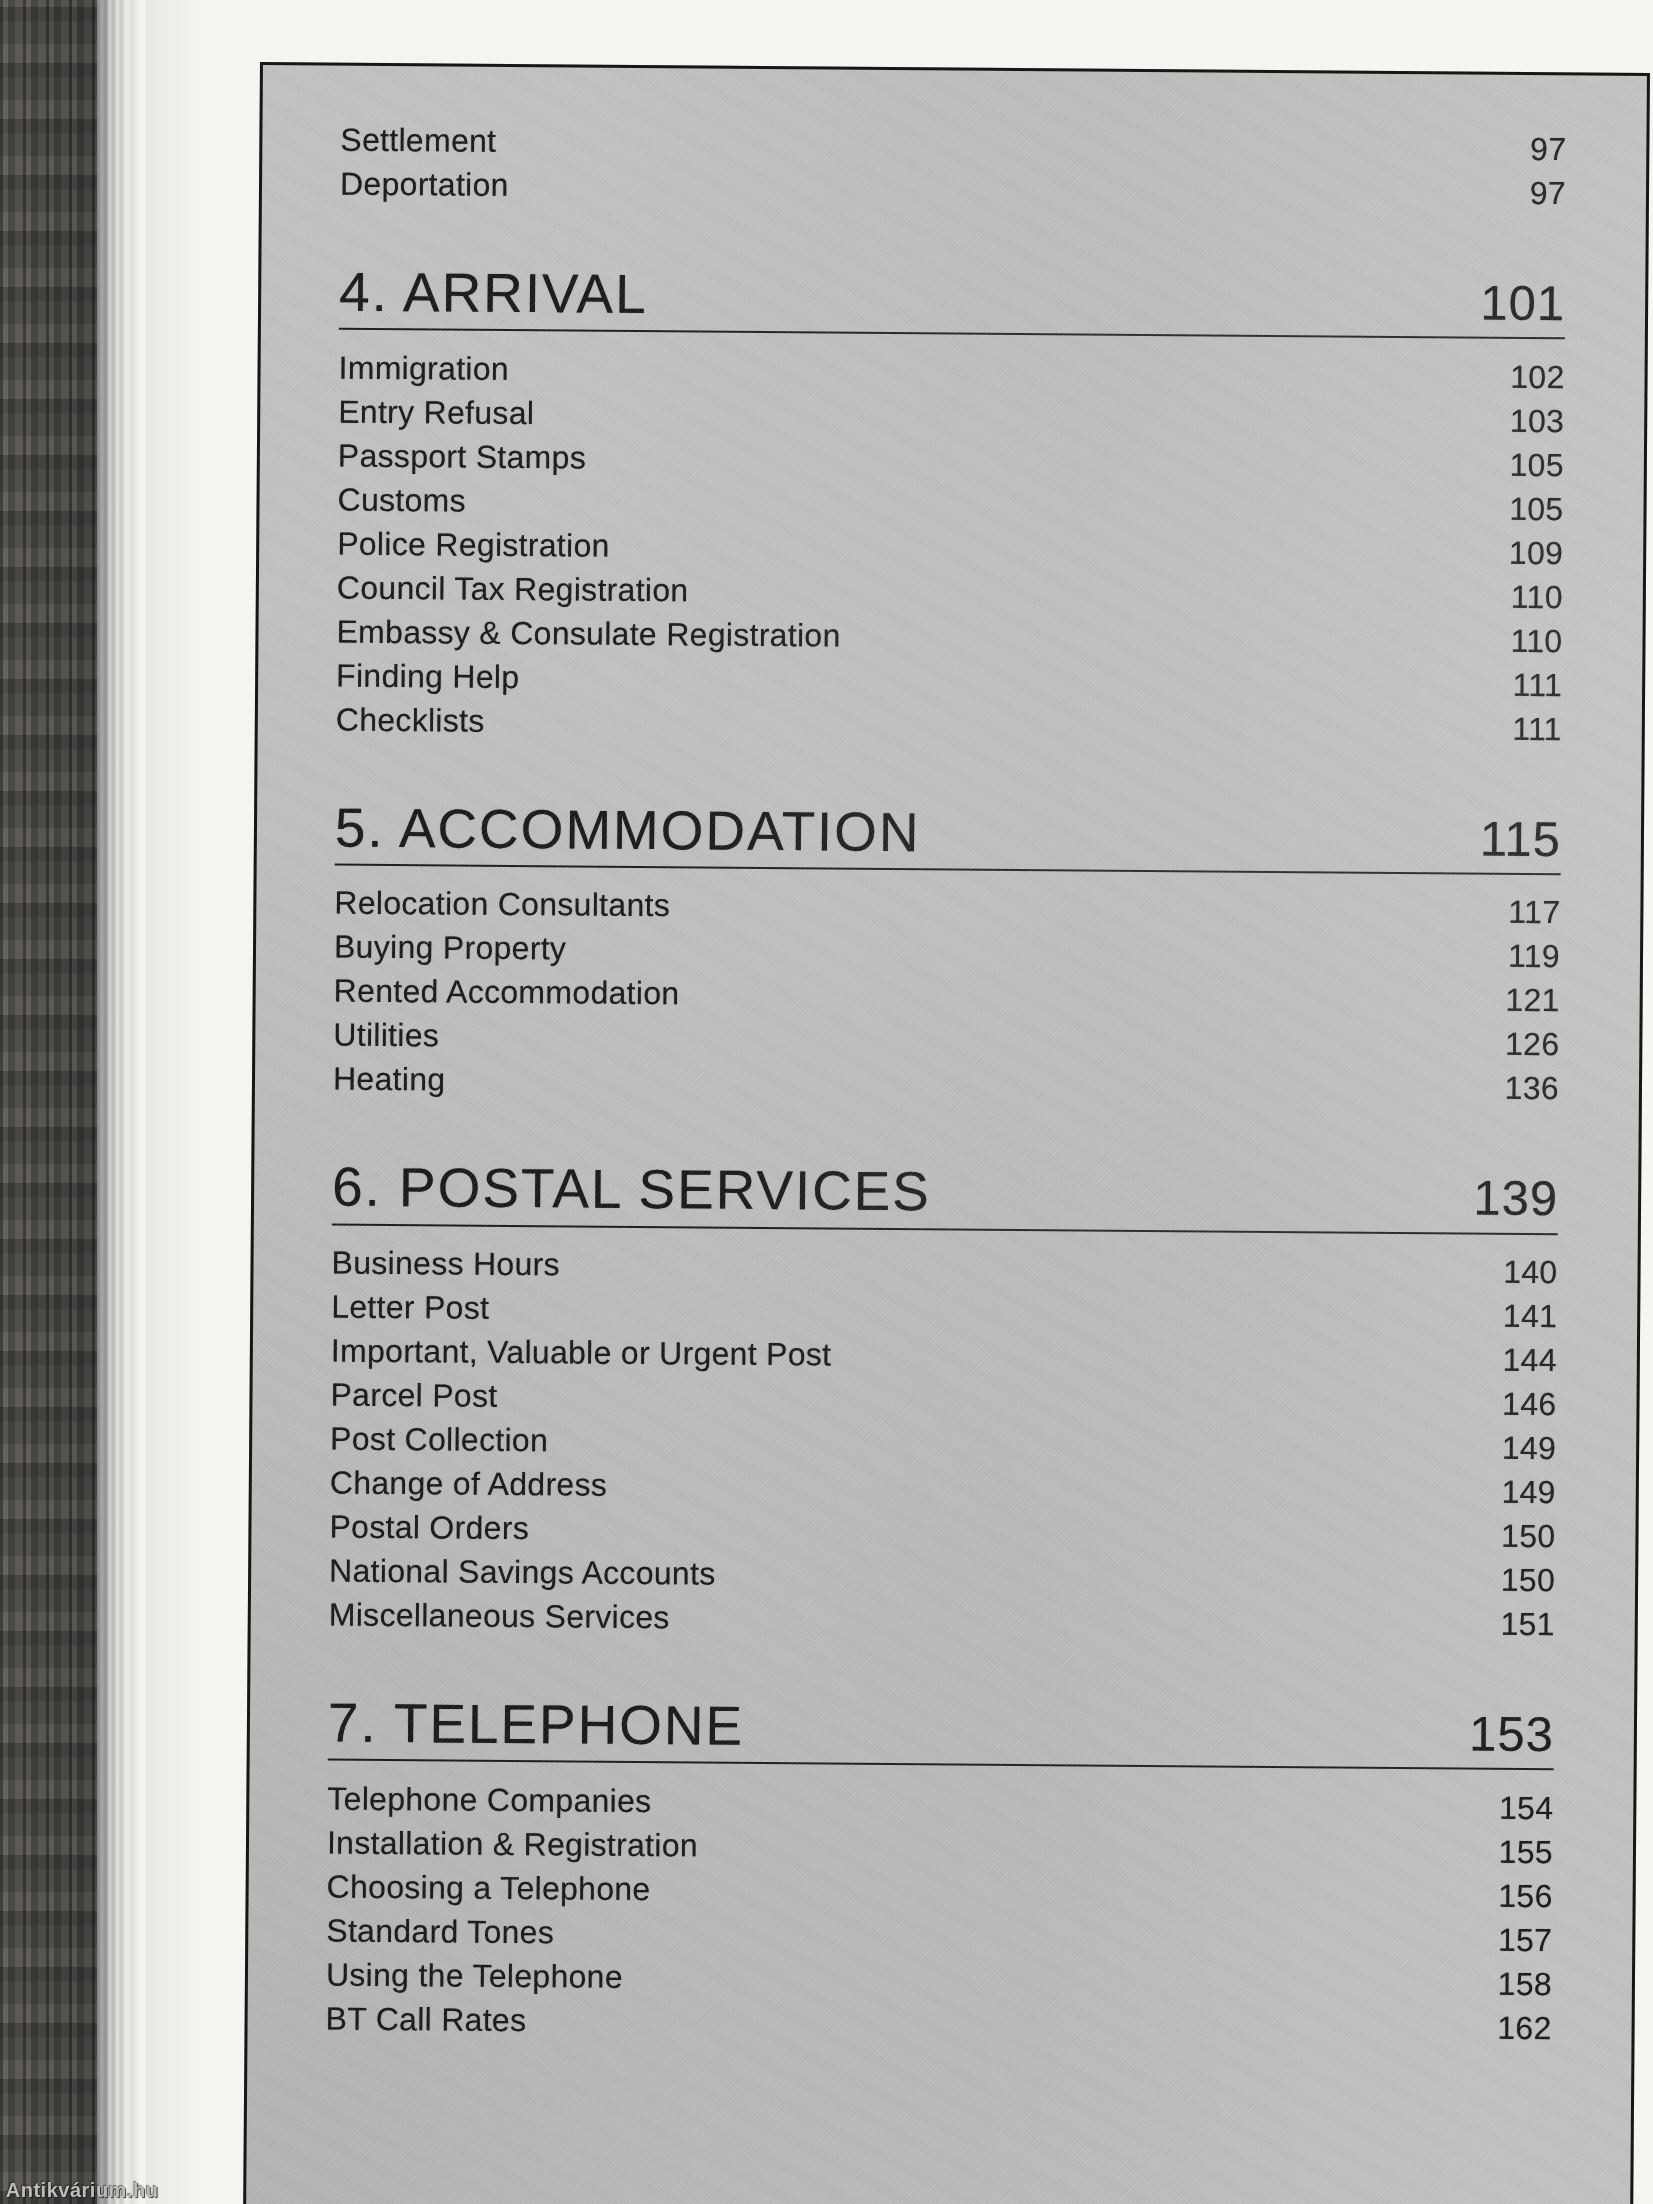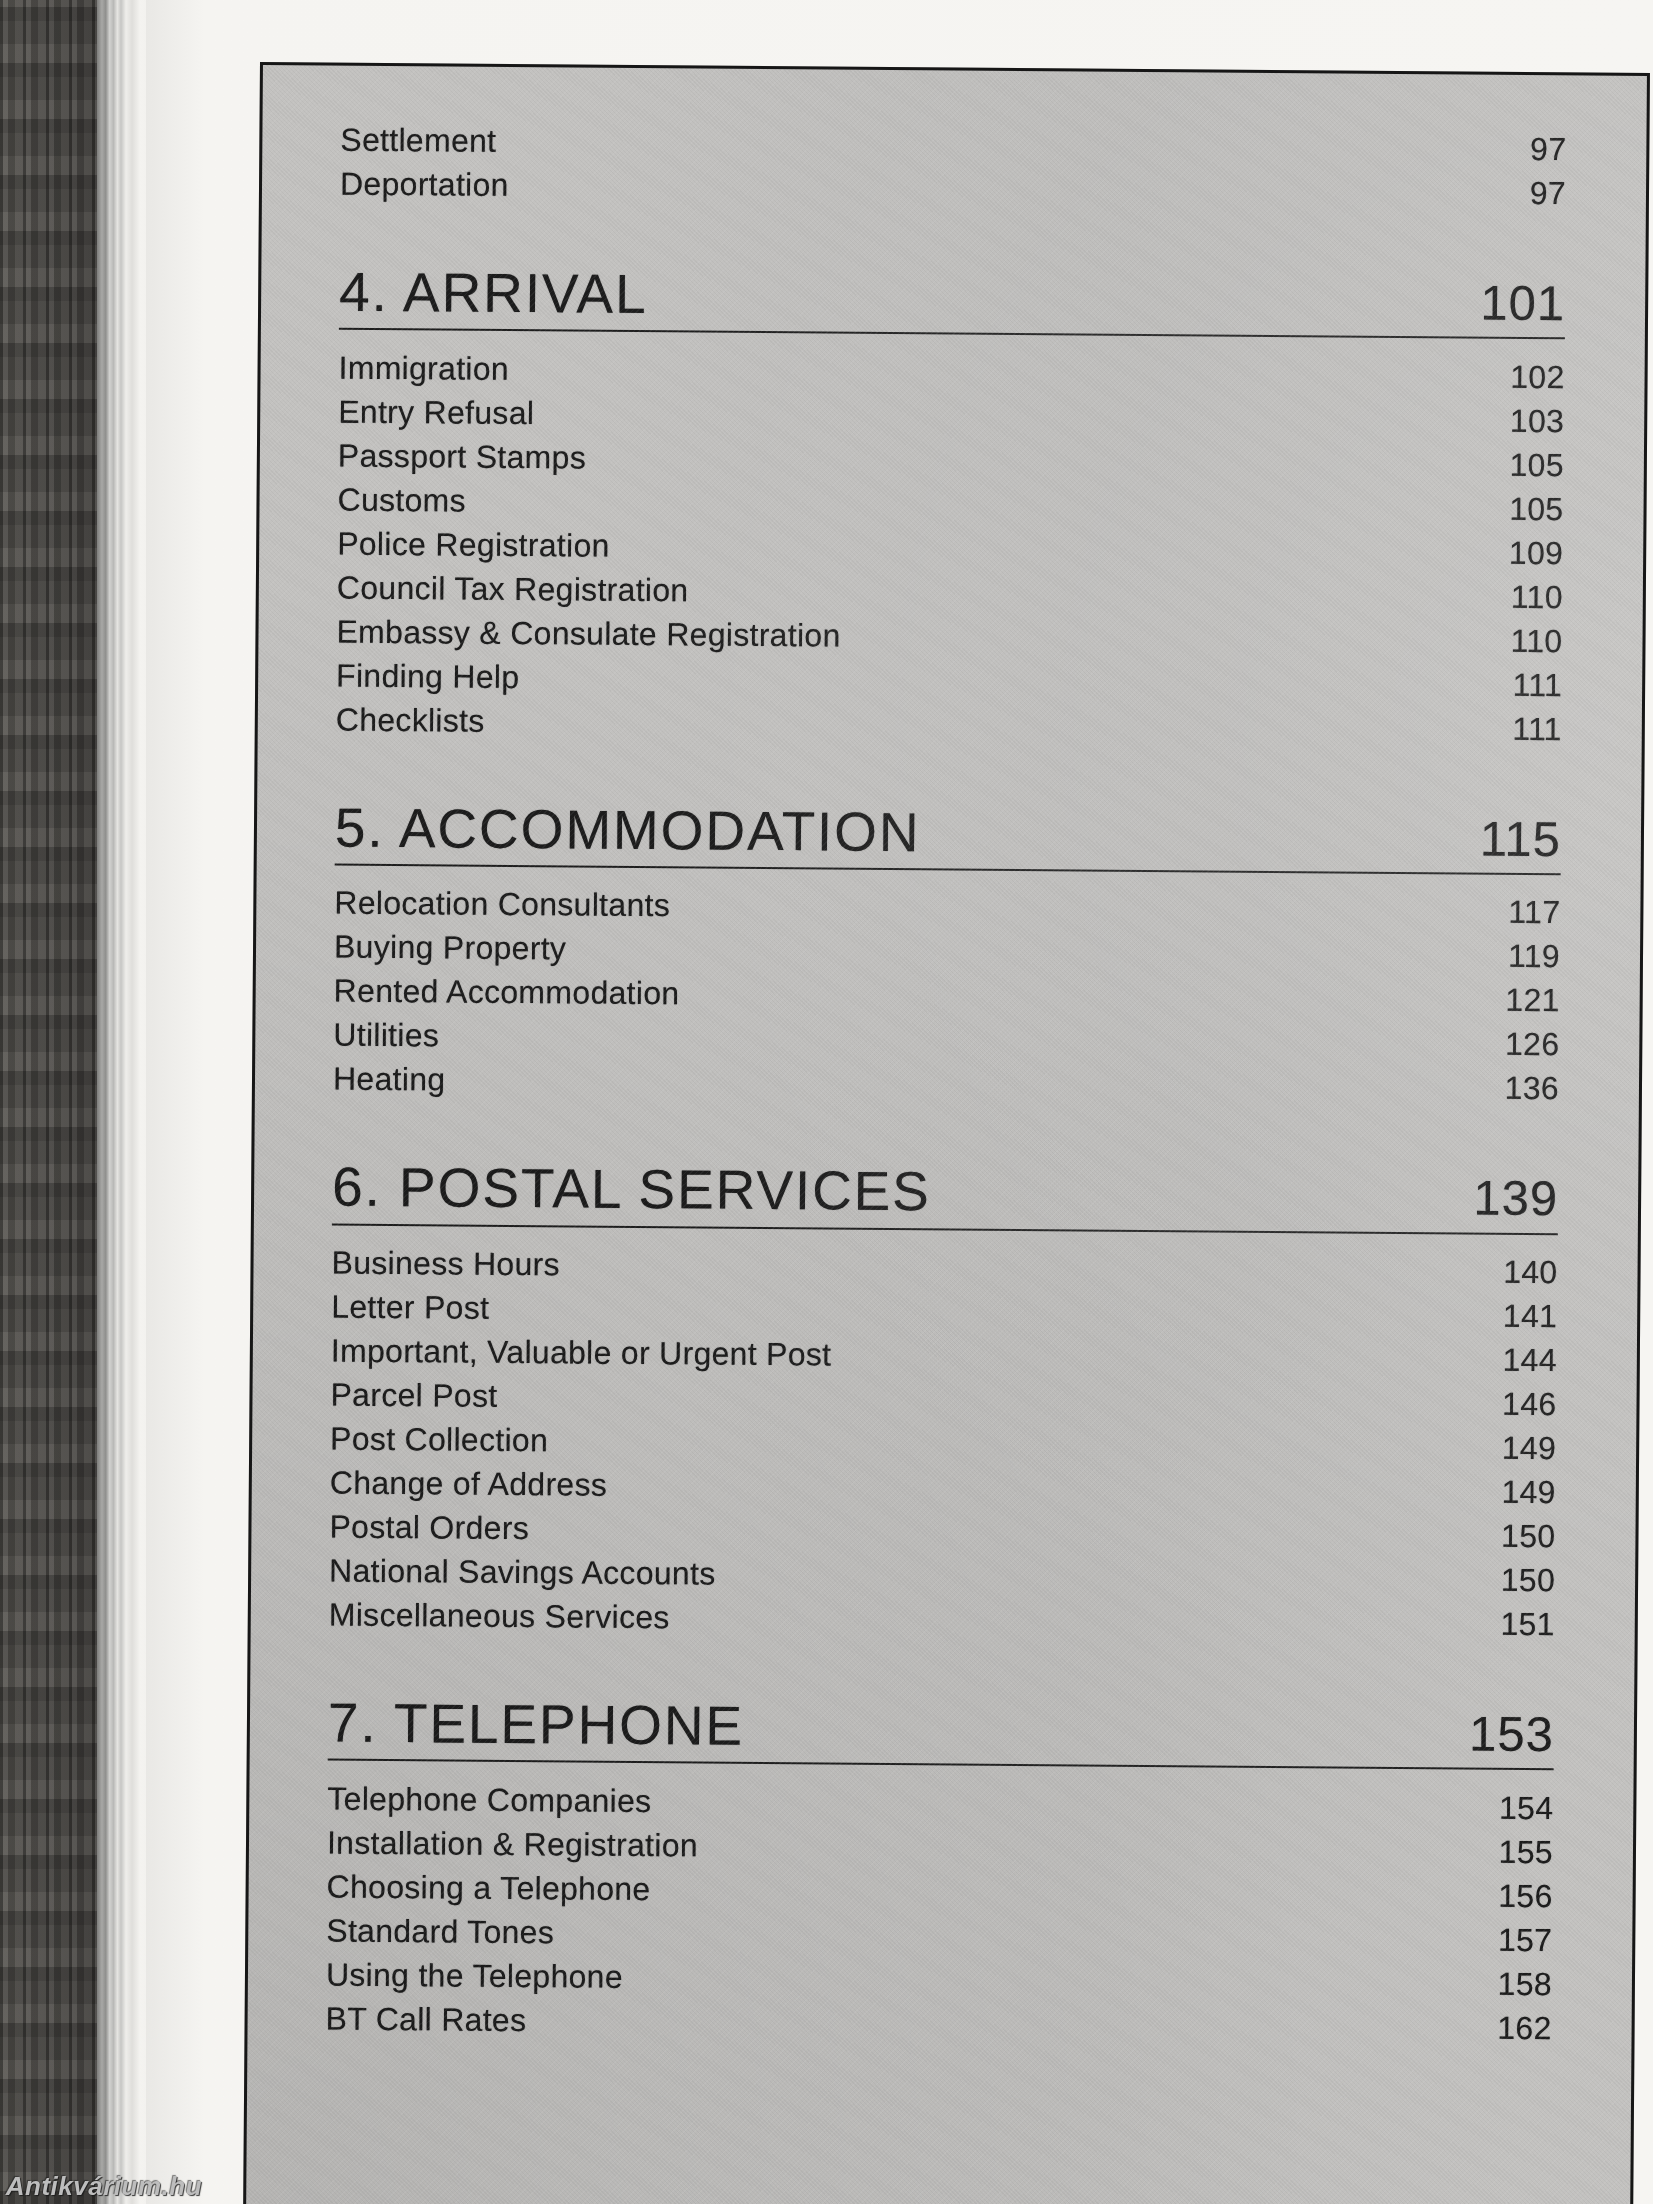--- a/index.html
+++ b/index.html
@@ -56,24 +56,23 @@
   .row.item{height:44px;font-size:32px;letter-spacing:0.3px;}
   .row.head{
     margin-top:52px;margin-bottom:19.4px;
     font-size:55px;letter-spacing:1.9px;line-height:1.1;
     border-bottom:2.9px solid #1d1d1d;padding-bottom:5.8px;
   }
   .row.head .pg{font-size:49px;letter-spacing:1px;}
   
   .watermark{
     position:absolute;left:5.8px;bottom:2.9px;
-    font-size:26px;font-weight:bold;letter-spacing:0.5px;
+    font-size:20px;font-weight:bold;letter-spacing:0.5px;
     color:#bdbdbd;
     text-shadow:1px 1px 1px rgba(25,25,25,.85), -1px -1px 1px rgba(25,25,25,.55);
-    font-style:italic;
   }
 </style>
 </head>
 <body>
 
 <div class="wood"></div>
 <div class="edges"></div>
 <div class="paper"></div>
 
 <div class="scan">

